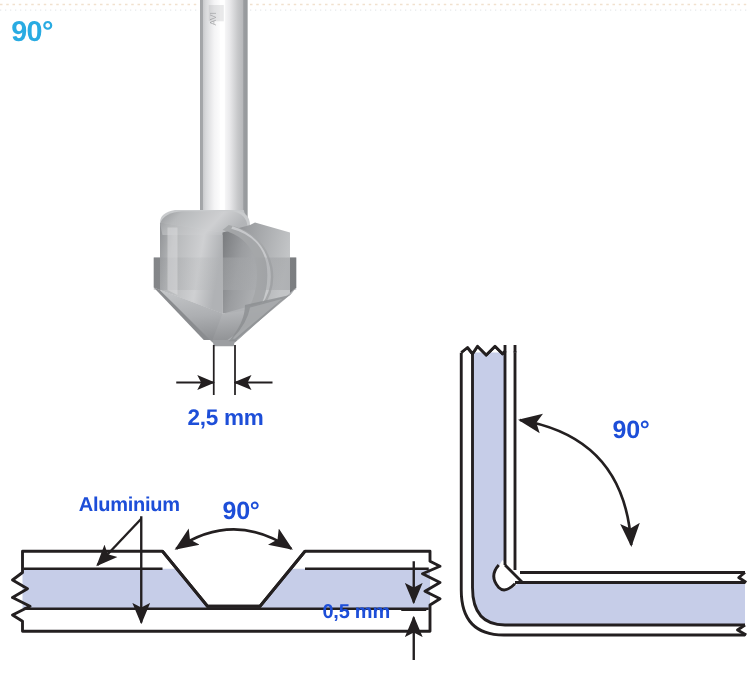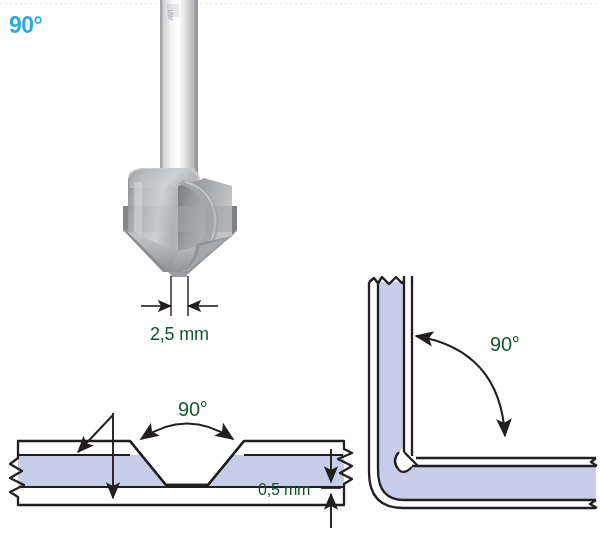--- a/index.html
+++ b/index.html
@@ -7,22 +7,22 @@
   body{
     width:600px;height:541px;position:relative;overflow:hidden;
     font-family:"Liberation Sans", sans-serif;
     background:#ffffff;
   }
   #stage{position:absolute;inset:0;width:600px;height:541px;}
   svg.layer{position:absolute;left:0;top:0;width:600px;height:541px;overflow:visible;}
   .lbl{
     position:absolute;
     font-family:"Liberation Sans", sans-serif;
-    font-weight:normal;
-    color:#14532d;
+    font-weight:bold;
+    color:#1d4ed8;
     white-space:nowrap;
     letter-spacing:-0.2px;
   }
   #angle-badge{
     left:9px;top:12px;
     font-size:23px;
     font-weight:bold;
     letter-spacing:-0.5px;
   }
   #dim-tip-label{left:150px;top:324px;font-size:18px;}
@@ -294,20 +294,21 @@
     <g>
       <path d="M344,455 L352,453 L338,459 L352,466 L340,473 L352,479 L344,484 Z" fill="#c6cde8" opacity="0"></path>
     </g>
 
   </svg>
 
   <div class="lbl" id="angle-badge" style="color:#29abe2;">90°</div>
 
   <div class="lbl" id="dim-tip-label">2,5 mm</div>
 
+  <div class="lbl" id="alu-label">Aluminium</div>
 
   <div class="lbl" id="groove-angle-label">90°</div>
 
   <div class="lbl" id="thick-label">0,5 mm</div>
 
   <div class="lbl" id="fold-angle-label">90°</div>
 
 </div>
 
 </body></html>

